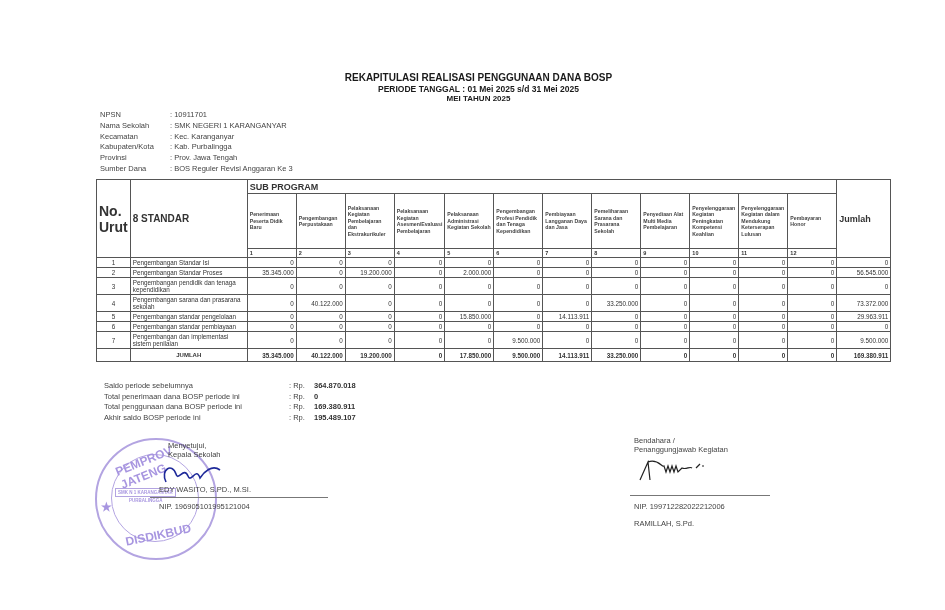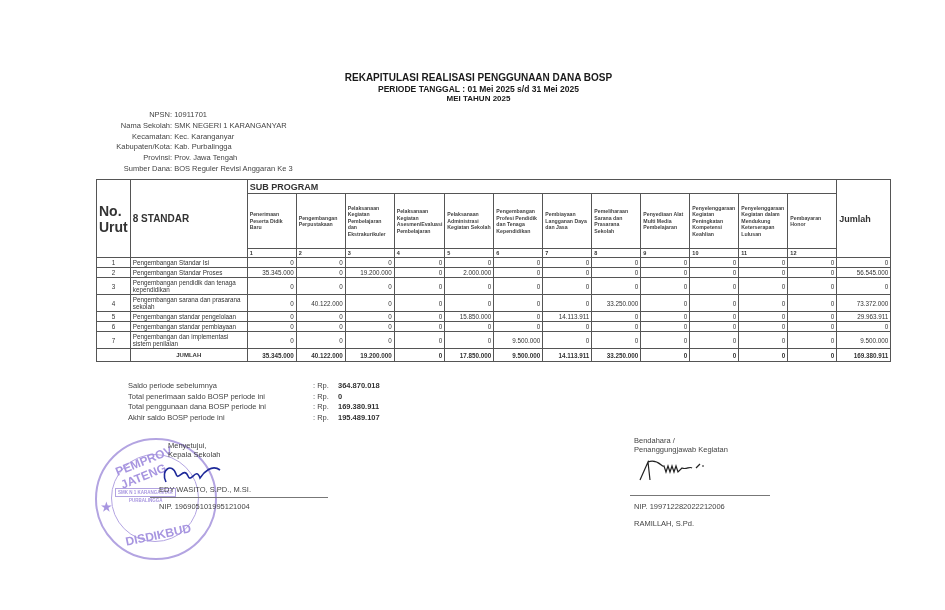--- a/index.html
+++ b/index.html
@@ -3,39 +3,39 @@
 <meta charset="utf-8">
 <style>
   html, body { margin:0; padding:0; background:#ffffff; }
   body { width:945px; height:610px; position:relative; overflow:hidden; font-family:"Liberation Sans", sans-serif; color:#222; }
   .title { position:absolute; left:0; width:945px; text-align:center; font-weight:bold; color:#1a1a1a; }
   .t1 { top:72px; font-size:10px; left:6px; }
   .t2 { top:84px; font-size:8.5px; left:6px; }
   .t3 { top:94px; font-size:8px; left:6px; }
   .info { position:absolute; left:100px; top:110px; font-size:7.5px; color:#444; }
   .info .row { height:10.8px; display:flex; }
-  .info .lbl { width:70px;text-align:right; }
+  .info .lbl { width:70px; }
   .info .val { }
   table.main { position:absolute; left:96px; top:179px; border-collapse:collapse; font-size:6px; color:#333; }
   table.main td, table.main th { border:1px solid #555; padding:0 2px; }
   th { font-weight:bold; text-align:left; }
   .subhead { font-size:9px; height:13px; }
   .colhead { font-size:5.2px; line-height:6.5px; height:54px; color:#444; }
   .colnum { font-size:5.5px; height:8px; }
   .noh { font-size:14px; width:17px; }
   .stdh { font-size:10px; width:112px; }
   .jmlh { font-size:9px; width:49px; }
   td.num { text-align:right; font-size:6.3px; }
   td.no { text-align:center; font-size:6.3px; }
   td.name { font-size:6.3px; line-height:7.5px; }
   tr.r1 td { height:9px; }
   tr.r2 td { height:16px; }
   tr.tot td { height:12px; font-weight:bold; }
   .summary { position:absolute; left:104px; top:381px; font-size:7.5px; color:#444; }
-  .summary .row { height:10.5px; display:flex;margin-left:24px; }
+  .summary .row { height:10.5px; display:flex; }
   .summary .lbl { width:185px; }
   .summary .rp { width:25px; }
   .summary .v { font-weight:bold; color:#333; }
   .sig { position:absolute; font-size:7.5px; color:#444; }
   .line { position:absolute; height:1px; background:#777; }
   .stamp { position:absolute; left:95px; top:438px; width:118px; height:118px; border:2px solid #9a86d8; border-radius:50%; opacity:0.75; }
   .stamp .inner { position:absolute; left:14px; top:14px; width:86px; height:86px; border:1.5px solid #9a86d8; border-radius:50%; }
   .stamp .txt { position:absolute; color:#8a72d6; font-weight:bold; }
   .signature { position:absolute; }
 </style>
@@ -250,21 +250,21 @@
     </tbody>
 </table>
 
 <div class="summary">
   <div class="row">
       <span class="lbl">Saldo periode sebelumnya</span>
       <span class="rp">: Rp.</span>
       <span class="v">364.870.018</span>
     </div>
   <div class="row">
-      <span class="lbl">Total penerimaan saldo BOSP periode ini</span>
+      <span class="lbl">Total penerimaan dana BOSP periode ini</span>
       <span class="rp">: Rp.</span>
       <span class="v">0</span>
     </div>
   <div class="row">
       <span class="lbl">Total penggunaan dana BOSP periode ini</span>
       <span class="rp">: Rp.</span>
       <span class="v">169.380.911</span>
     </div>
   <div class="row">
       <span class="lbl">Akhir saldo BOSP periode ini</span>

